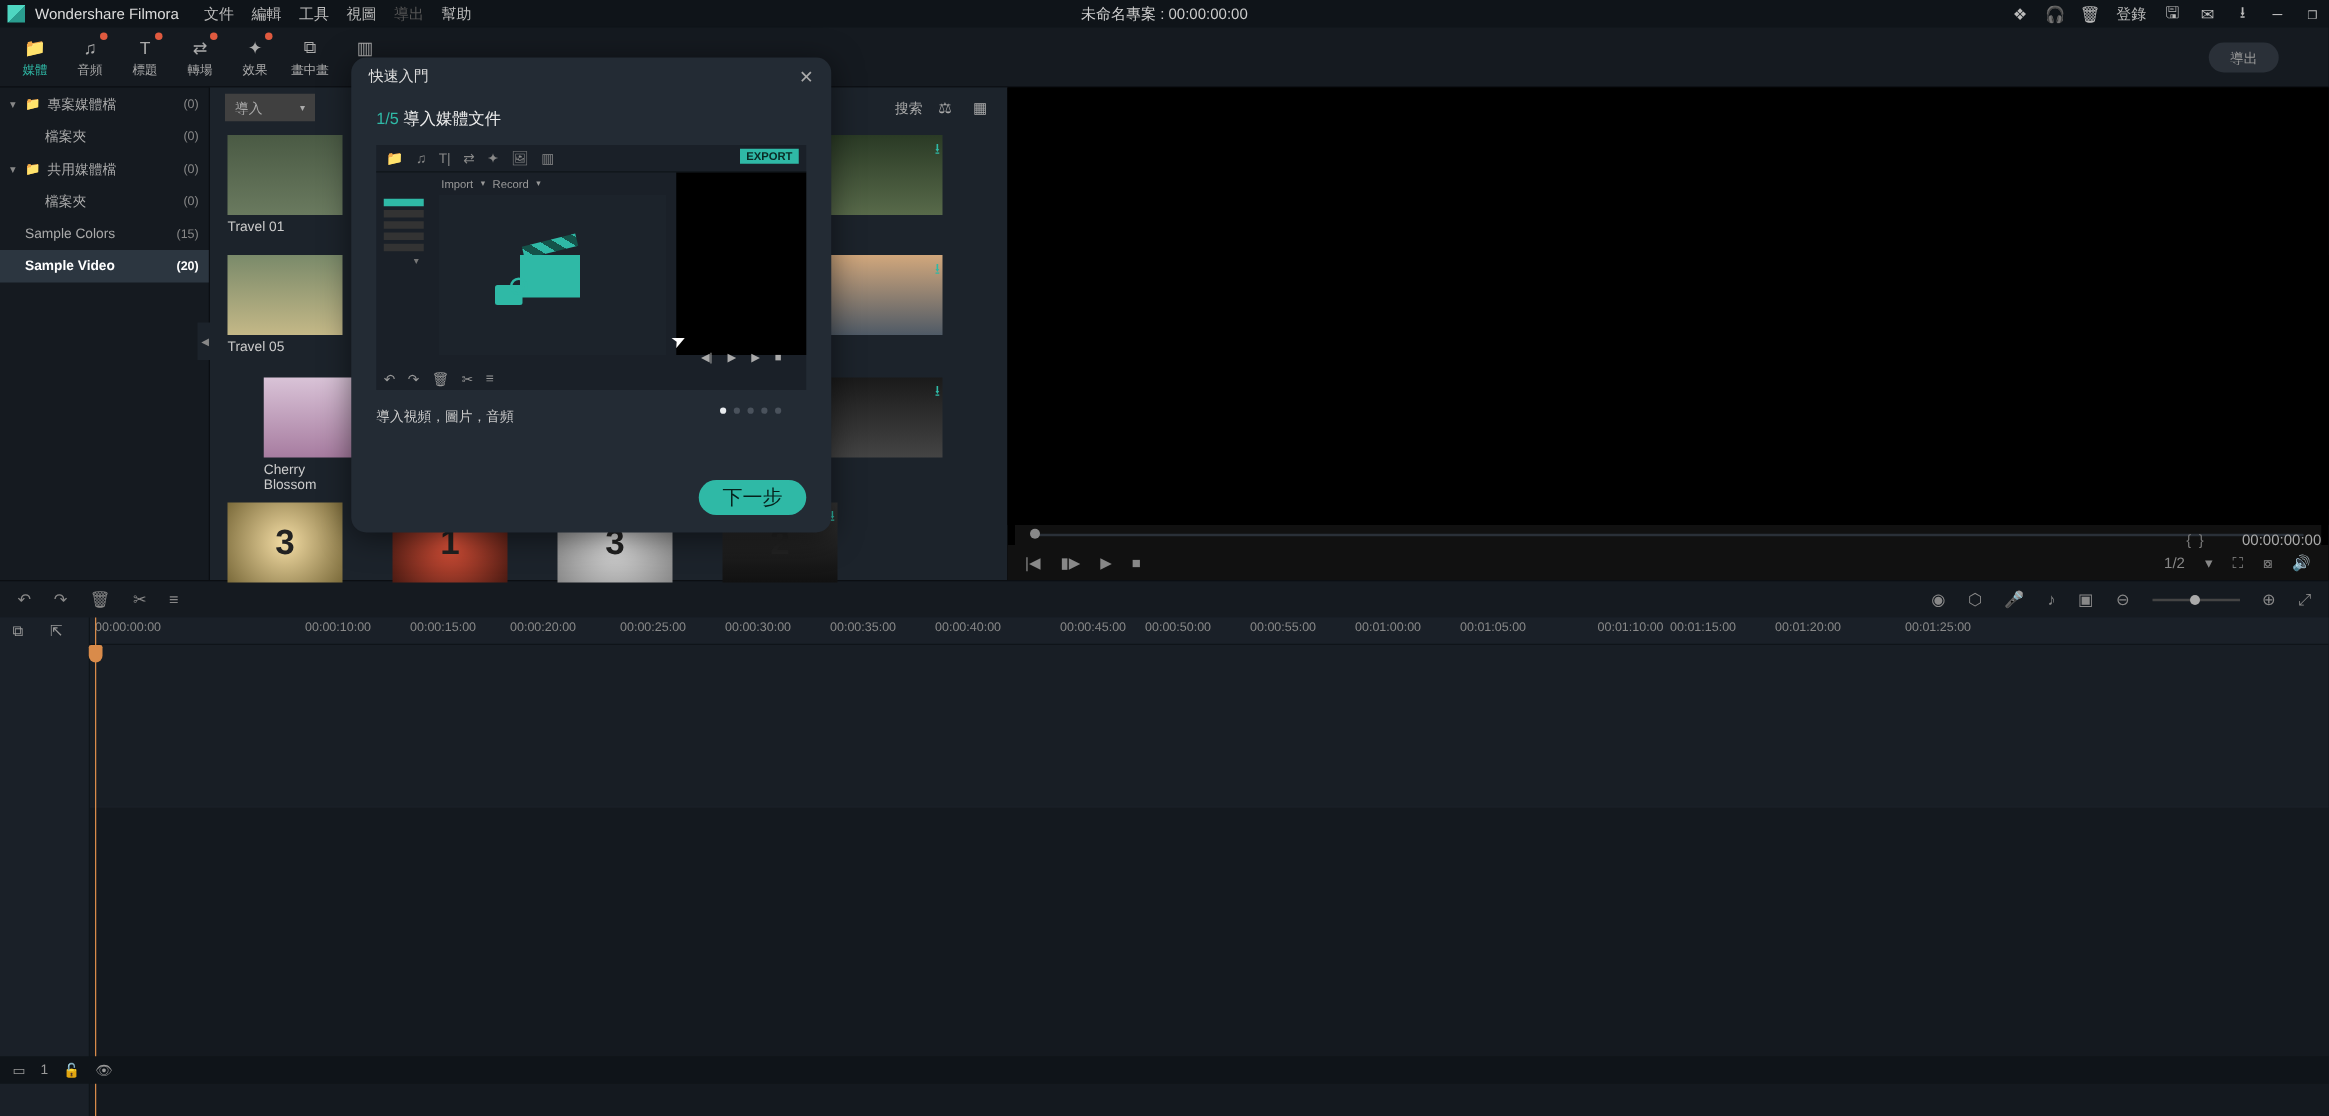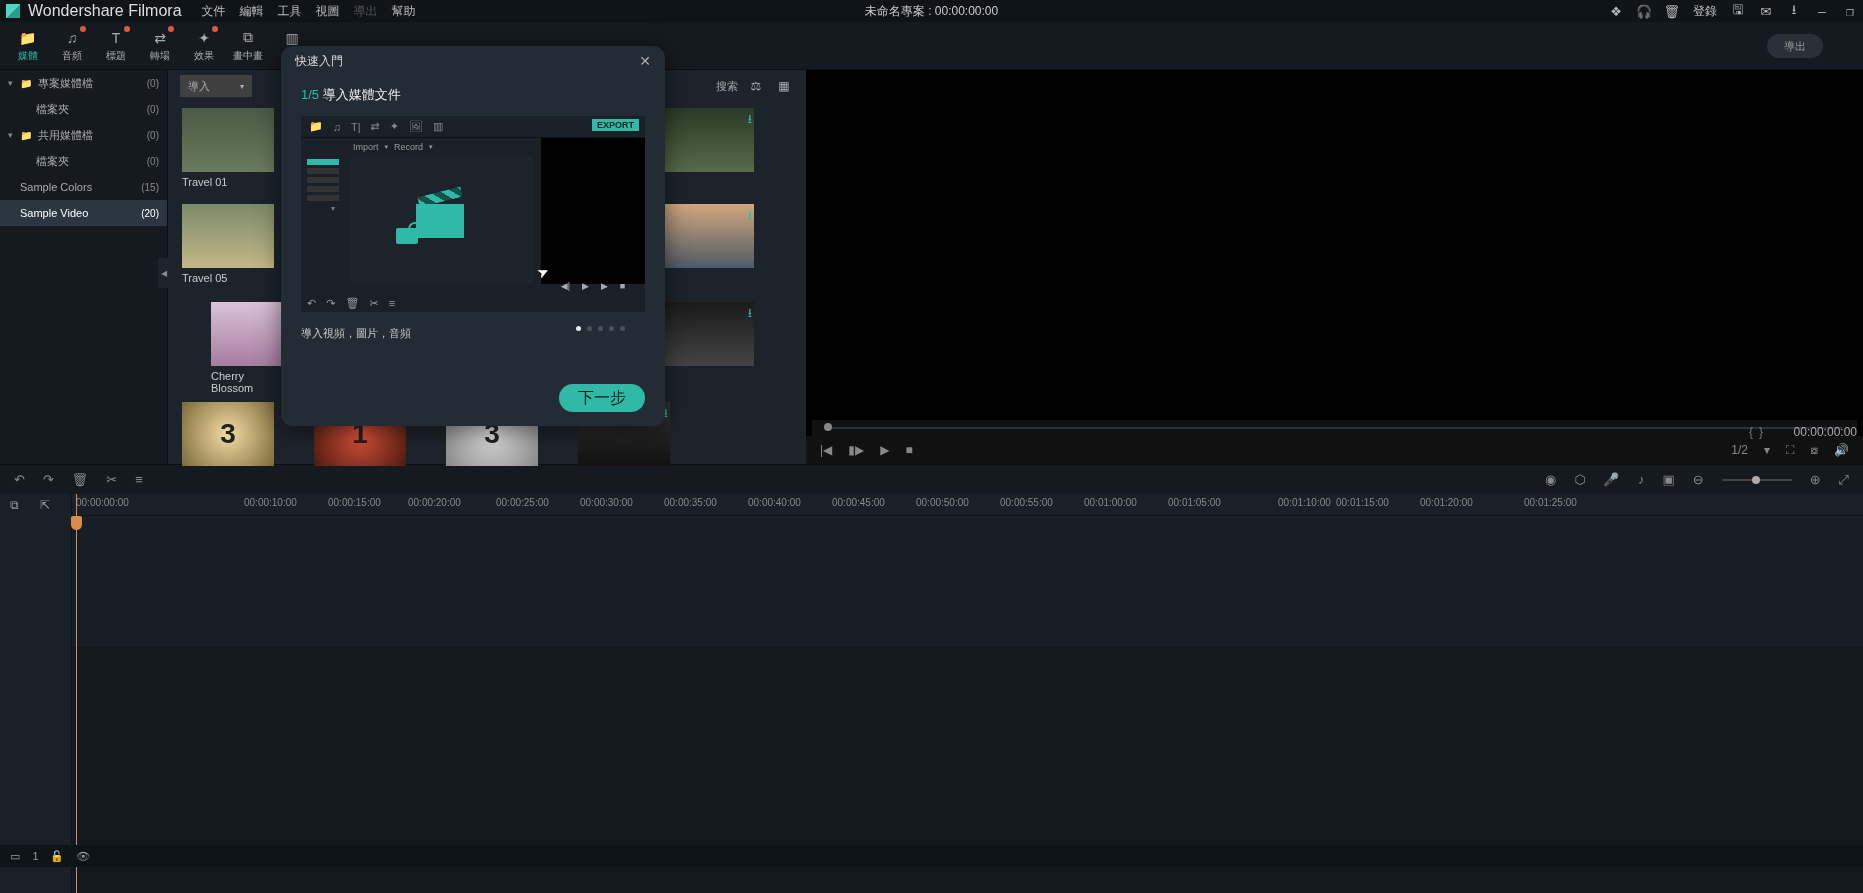--- a/index.html
+++ b/index.html
@@ -1,21 +1,21 @@
 <!DOCTYPE html>
 <html><head>
 <meta charset="utf-8">
 <style>
 * { margin: 0; padding: 0; box-sizing: border-box; font-family: "Microsoft YaHei", Arial, sans-serif; }
 body { background: #0f1419; color: #ccc; width: 1863px; height: 893px; overflow: hidden; font-size: 12px; }
 
 
 .titlebar { height: 22px; background: #0f1419; display: flex; align-items: center; padding: 0 6px; color: #bbb; }
 .titlebar .logo { width: 14px; height: 14px; background: linear-gradient(135deg, #4ed6c1 50%, #2a9d8f 50%); margin-right: 8px; }
-.titlebar .app-name { font-size: 16px; color: #ddd; margin-right: 20px; }
+.titlebar .app-name { font-size: 12px; color: #ddd; margin-right: 20px; }
 .titlebar .menu { display: flex; gap: 14px; }
 .titlebar .menu span { cursor: pointer; font-size: 12px; }
 .titlebar .menu .disabled { color: #555; }
 .titlebar .center { position: absolute; left: 50%; transform: translateX(-50%); font-size: 12px; color: #ccc; }
 .titlebar .right { margin-left: auto; display: flex; align-items: center; gap: 14px; }
 .titlebar .right .icon { width: 14px; height: 14px; display: flex; align-items: center; justify-content: center; cursor: pointer; font-size: 13px; }
 .winctrl { font-family: monospace; font-size: 14px; }
 
 
 .toolbar { height: 48px; background: #151a20; display: flex; align-items: center; padding: 0 6px; position: relative; border-bottom: 1px solid #0b0e12; }
@@ -28,21 +28,21 @@
 
 
 .main { display: flex; height: 394px; }
 .sidebar { width: 168px; background: #151a20; border-right: 1px solid #0b0e12; }
 .sidebar .row { height: 26px; display: flex; align-items: center; padding: 0 8px; cursor: pointer; color: #aaa; }
 .sidebar .row .arrow { width: 12px; font-size: 9px; color: #888; }
 .sidebar .row .foldericon { width: 14px; margin-right: 4px; font-size: 10px; }
 .sidebar .row .name { flex: 1; font-size: 11px; }
 .sidebar .row .count { font-size: 10px; color: #888; }
 .sidebar .row.indent { padding-left: 24px; }
-.sidebar .row.selected { background: #2c3640; color: #fff; }
+.sidebar .row.selected { background: #2c3640; color: #fff; font-weight: bold; }
 .sidebar .row.selected .count { color: #fff; }
 .collapse-handle { position: absolute; left: 158px; top: 258px; width: 12px; height: 30px; background: #1c232b; display: flex; align-items: center; justify-content: center; color: #888; font-size: 8px; cursor: pointer; }
 
 .media-panel { flex: 1; background: #1c232b; position: relative; }
 .media-topbar { height: 32px; display: flex; align-items: center; padding: 0 12px; gap: 8px; }
 .import-drop { width: 72px; height: 22px; background: #404040; display: flex; align-items: center; padding: 0 8px; color: #aaa; font-size: 11px; cursor: pointer; }
 .import-drop .chev { margin-left: auto; font-size: 8px; }
 .media-topbar .spacer { flex: 1; }
 .media-topbar .searchbox { display: flex; align-items: center; color: #aaa; font-size: 11px; }
 .media-topbar .tb-icon { width: 20px; height: 20px; display: flex; align-items: center; justify-content: center; color: #aaa; cursor: pointer; }
@@ -346,21 +346,21 @@
   <div class="ruler" id="ruler">
       <span class="tick" style="left: 4px;">00:00:00:00</span>
       <span class="tick" style="left: 88px; margin-top: 48px;">00:00:05:00</span>
       <span class="tick" style="left: 172px;">00:00:10:00</span>
       <span class="tick" style="left: 256px;">00:00:15:00</span>
       <span class="tick" style="left: 336px;">00:00:20:00</span>
       <span class="tick" style="left: 424px;">00:00:25:00</span>
       <span class="tick" style="left: 508px;">00:00:30:00</span>
       <span class="tick" style="left: 592px;">00:00:35:00</span>
       <span class="tick" style="left: 676px;">00:00:40:00</span>
-      <span class="tick" style="left: 760px;">00:00:45:00</span>
+      <span class="tick" style="left: 776px;">00:00:45:00</span>
       <span class="tick" style="left: 844px;">00:00:50:00</span>
       <span class="tick" style="left: 928px;">00:00:55:00</span>
       <span class="tick" style="left: 1012px;">00:01:00:00</span>
       <span class="tick" style="left: 1096px;">00:01:05:00</span>
       <span class="tick" style="left: 1206px;">00:01:10:00</span>
       <span class="tick" style="left: 1264px;">00:01:15:00</span>
       <span class="tick" style="left: 1348px;">00:01:20:00</span>
       <span class="tick" style="left: 1432px; margin-left: 20px;">00:01:25:00</span>
     </div>
   <div class="tracks">

